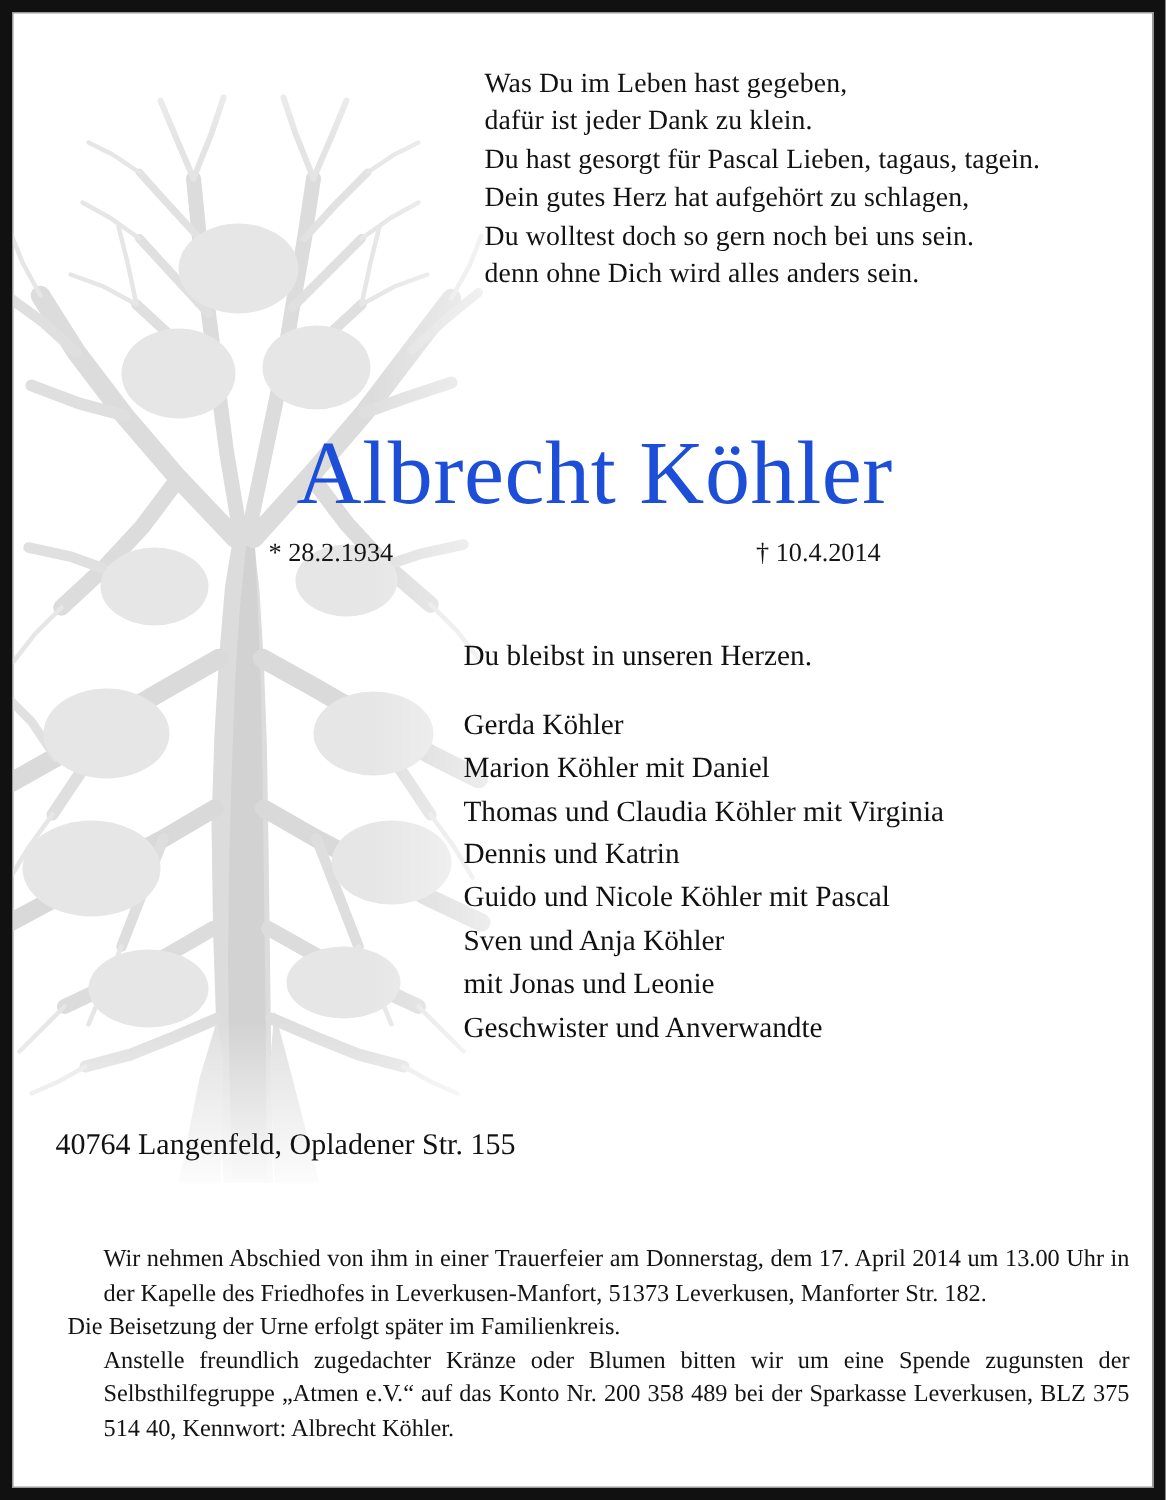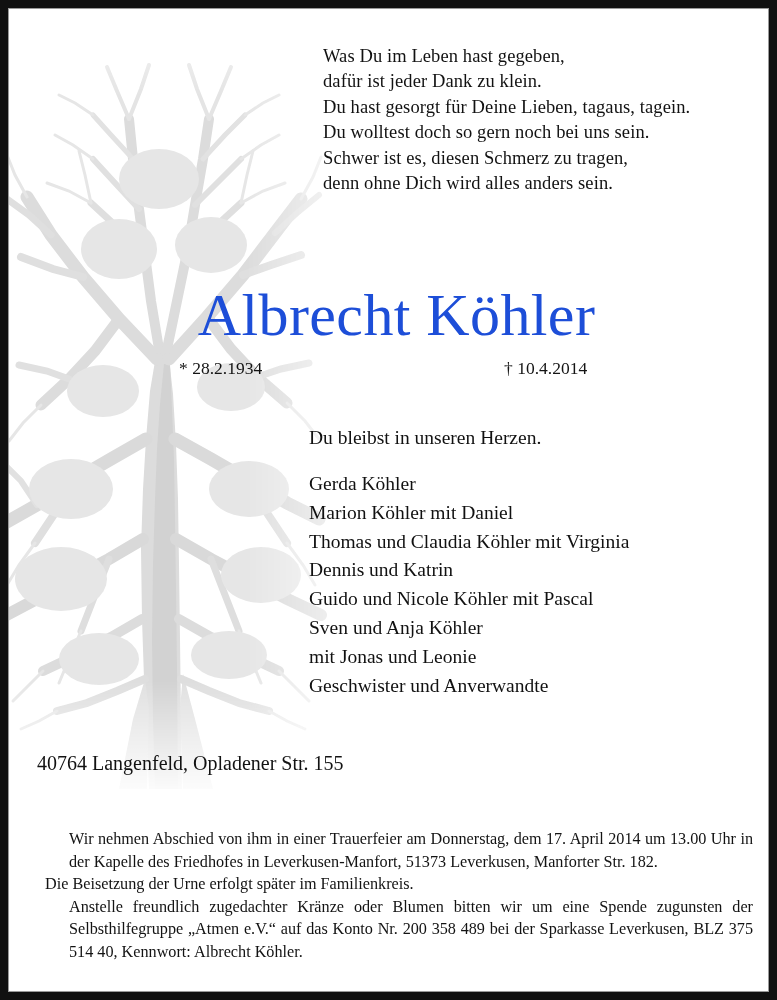--- a/index.html
+++ b/index.html
@@ -278,23 +278,23 @@
           </g>
         </g>
       </svg>
     </div>
 
     <div class="content">
 
       <div class="poem">
         <div>Was Du im Leben hast gegeben,</div>
         <div>dafür ist jeder Dank zu klein.</div>
-        <div>Du hast gesorgt für Deine Lieben, tagaus, tagein.</div>
+        <div>Du hast gesorgt für Pascal Lieben, tagaus, tagein.</div>
+        <div>Dein gutes Herz hat aufgehört zu schlagen,</div>
         <div>Du wolltest doch so gern noch bei uns sein.</div>
-        <div>Schwer ist es, diesen Schmerz zu tragen,</div>
         <div>denn ohne Dich wird alles anders sein.</div>
       </div>
 
       <div class="deceased-name">Albrecht Köhler</div>
 
       <div class="dates">
         <span class="birth">* 28.2.1934</span>
         <span class="death">† 10.4.2014</span>
       </div>
 

